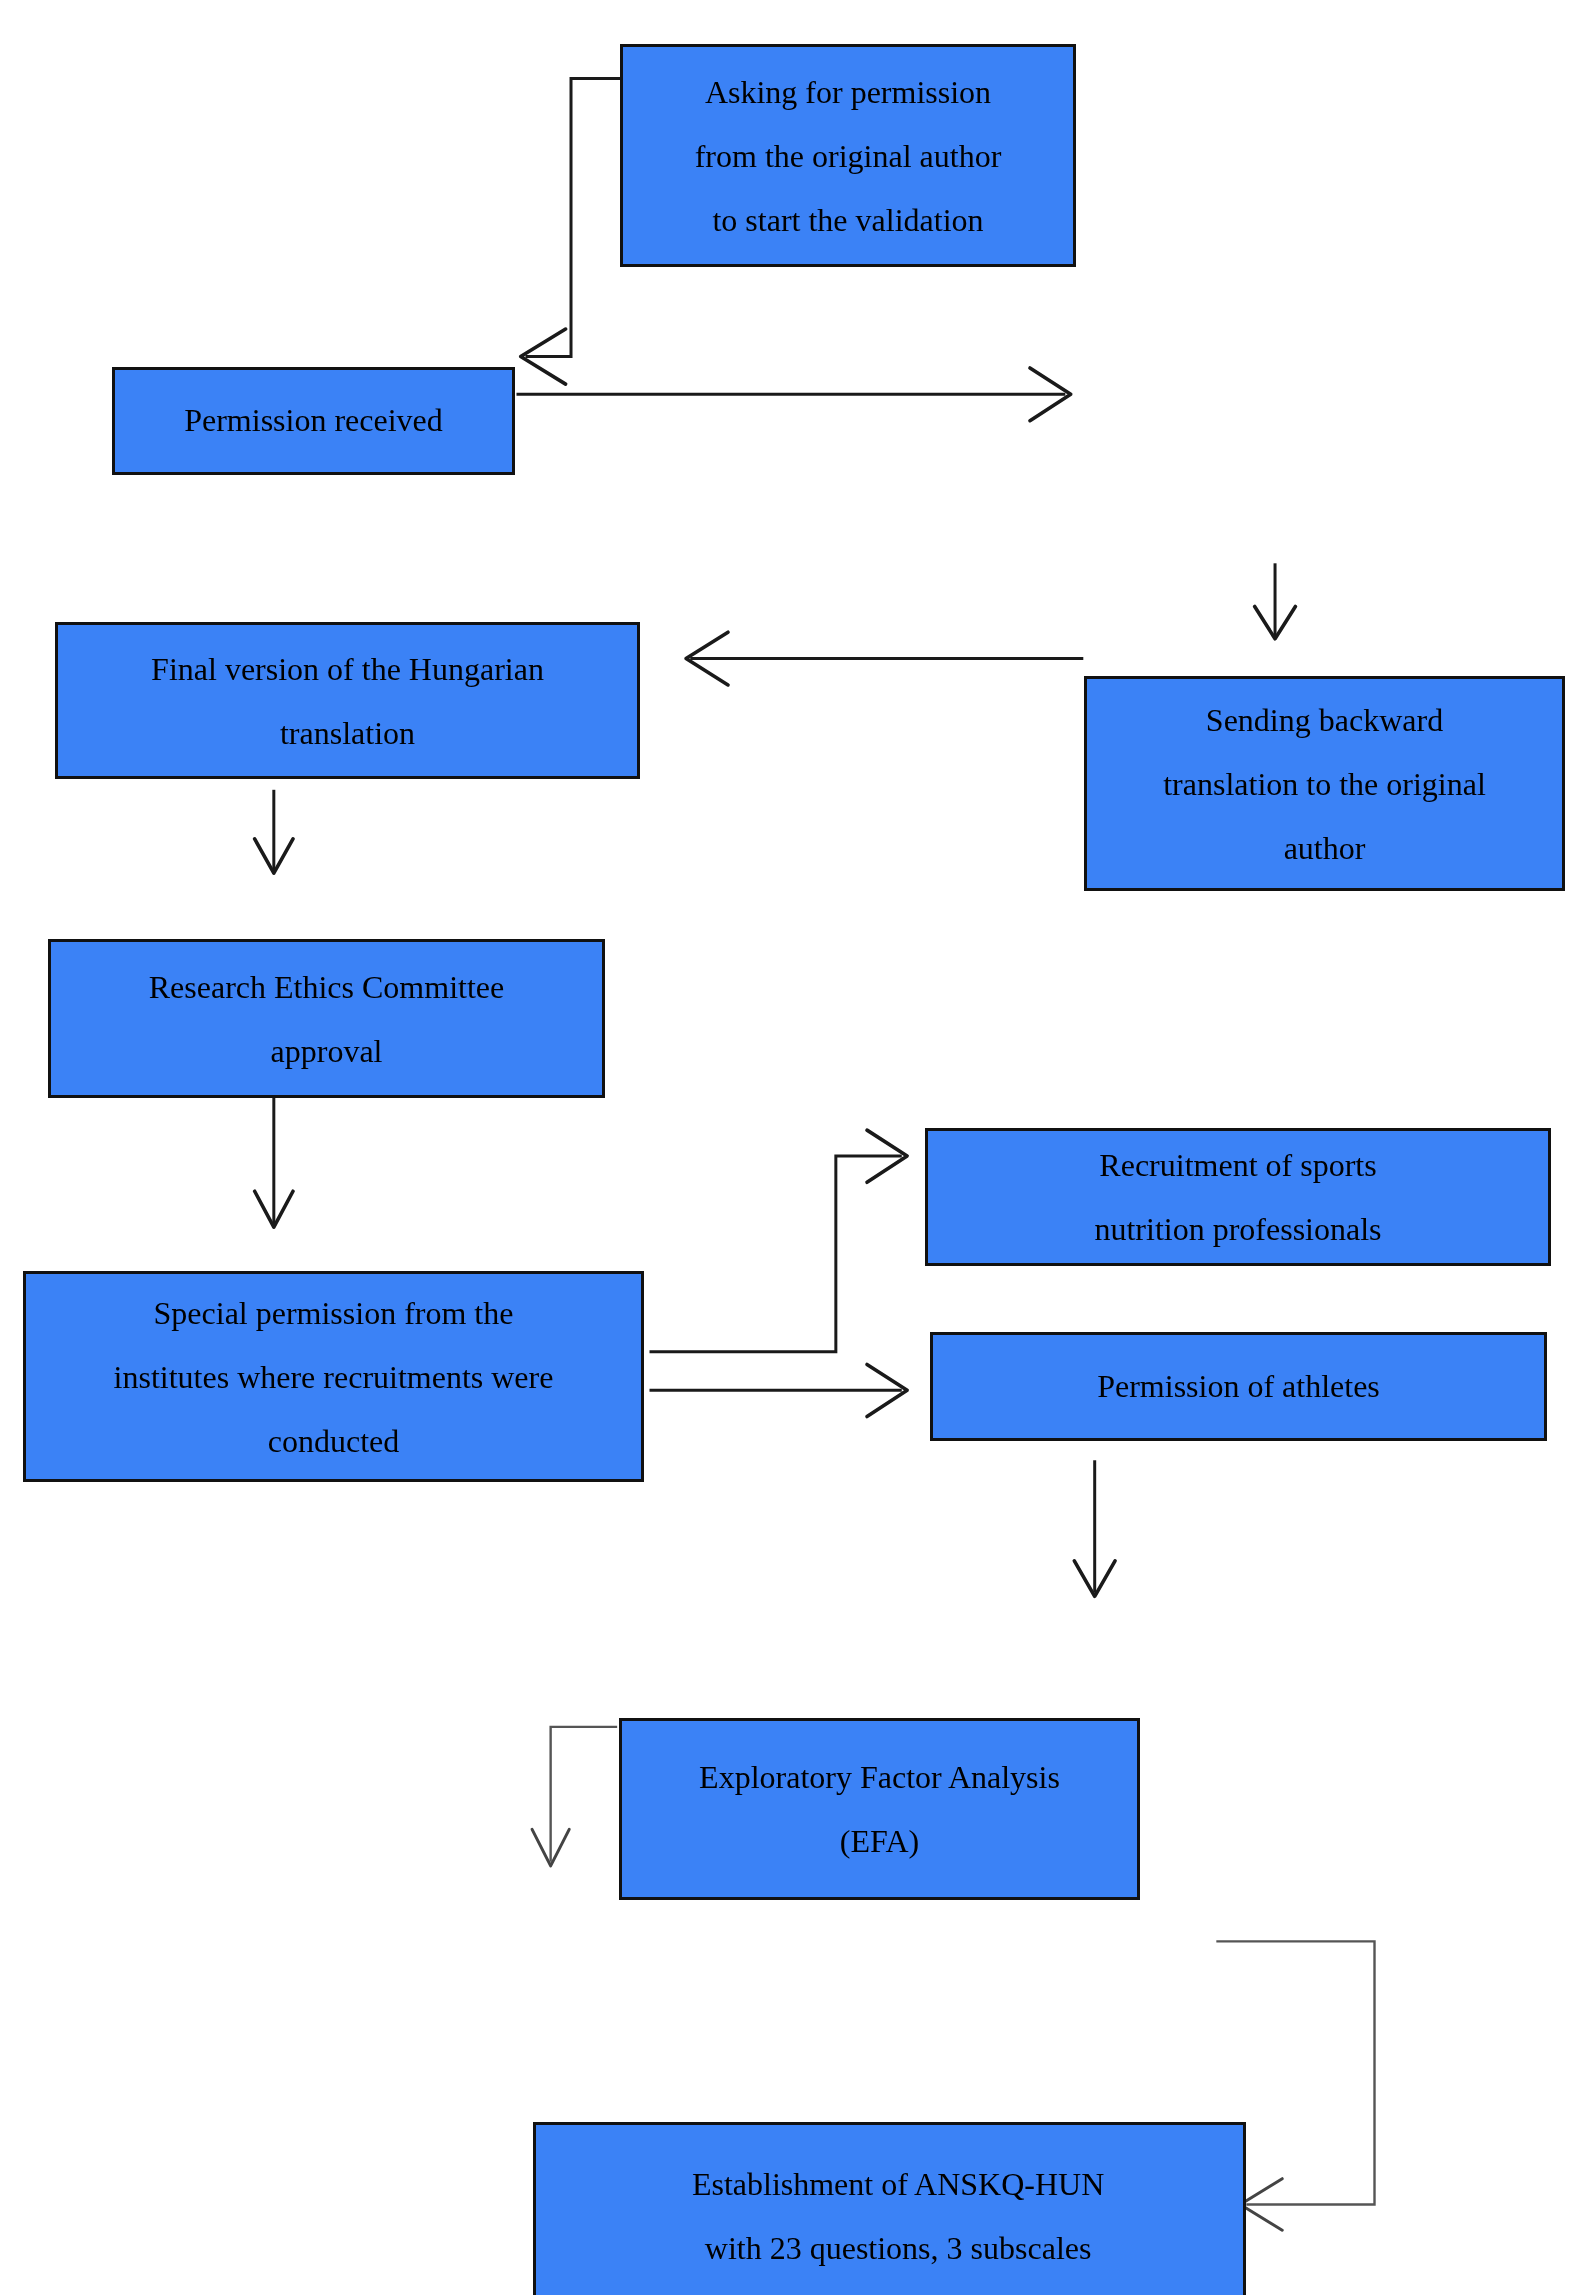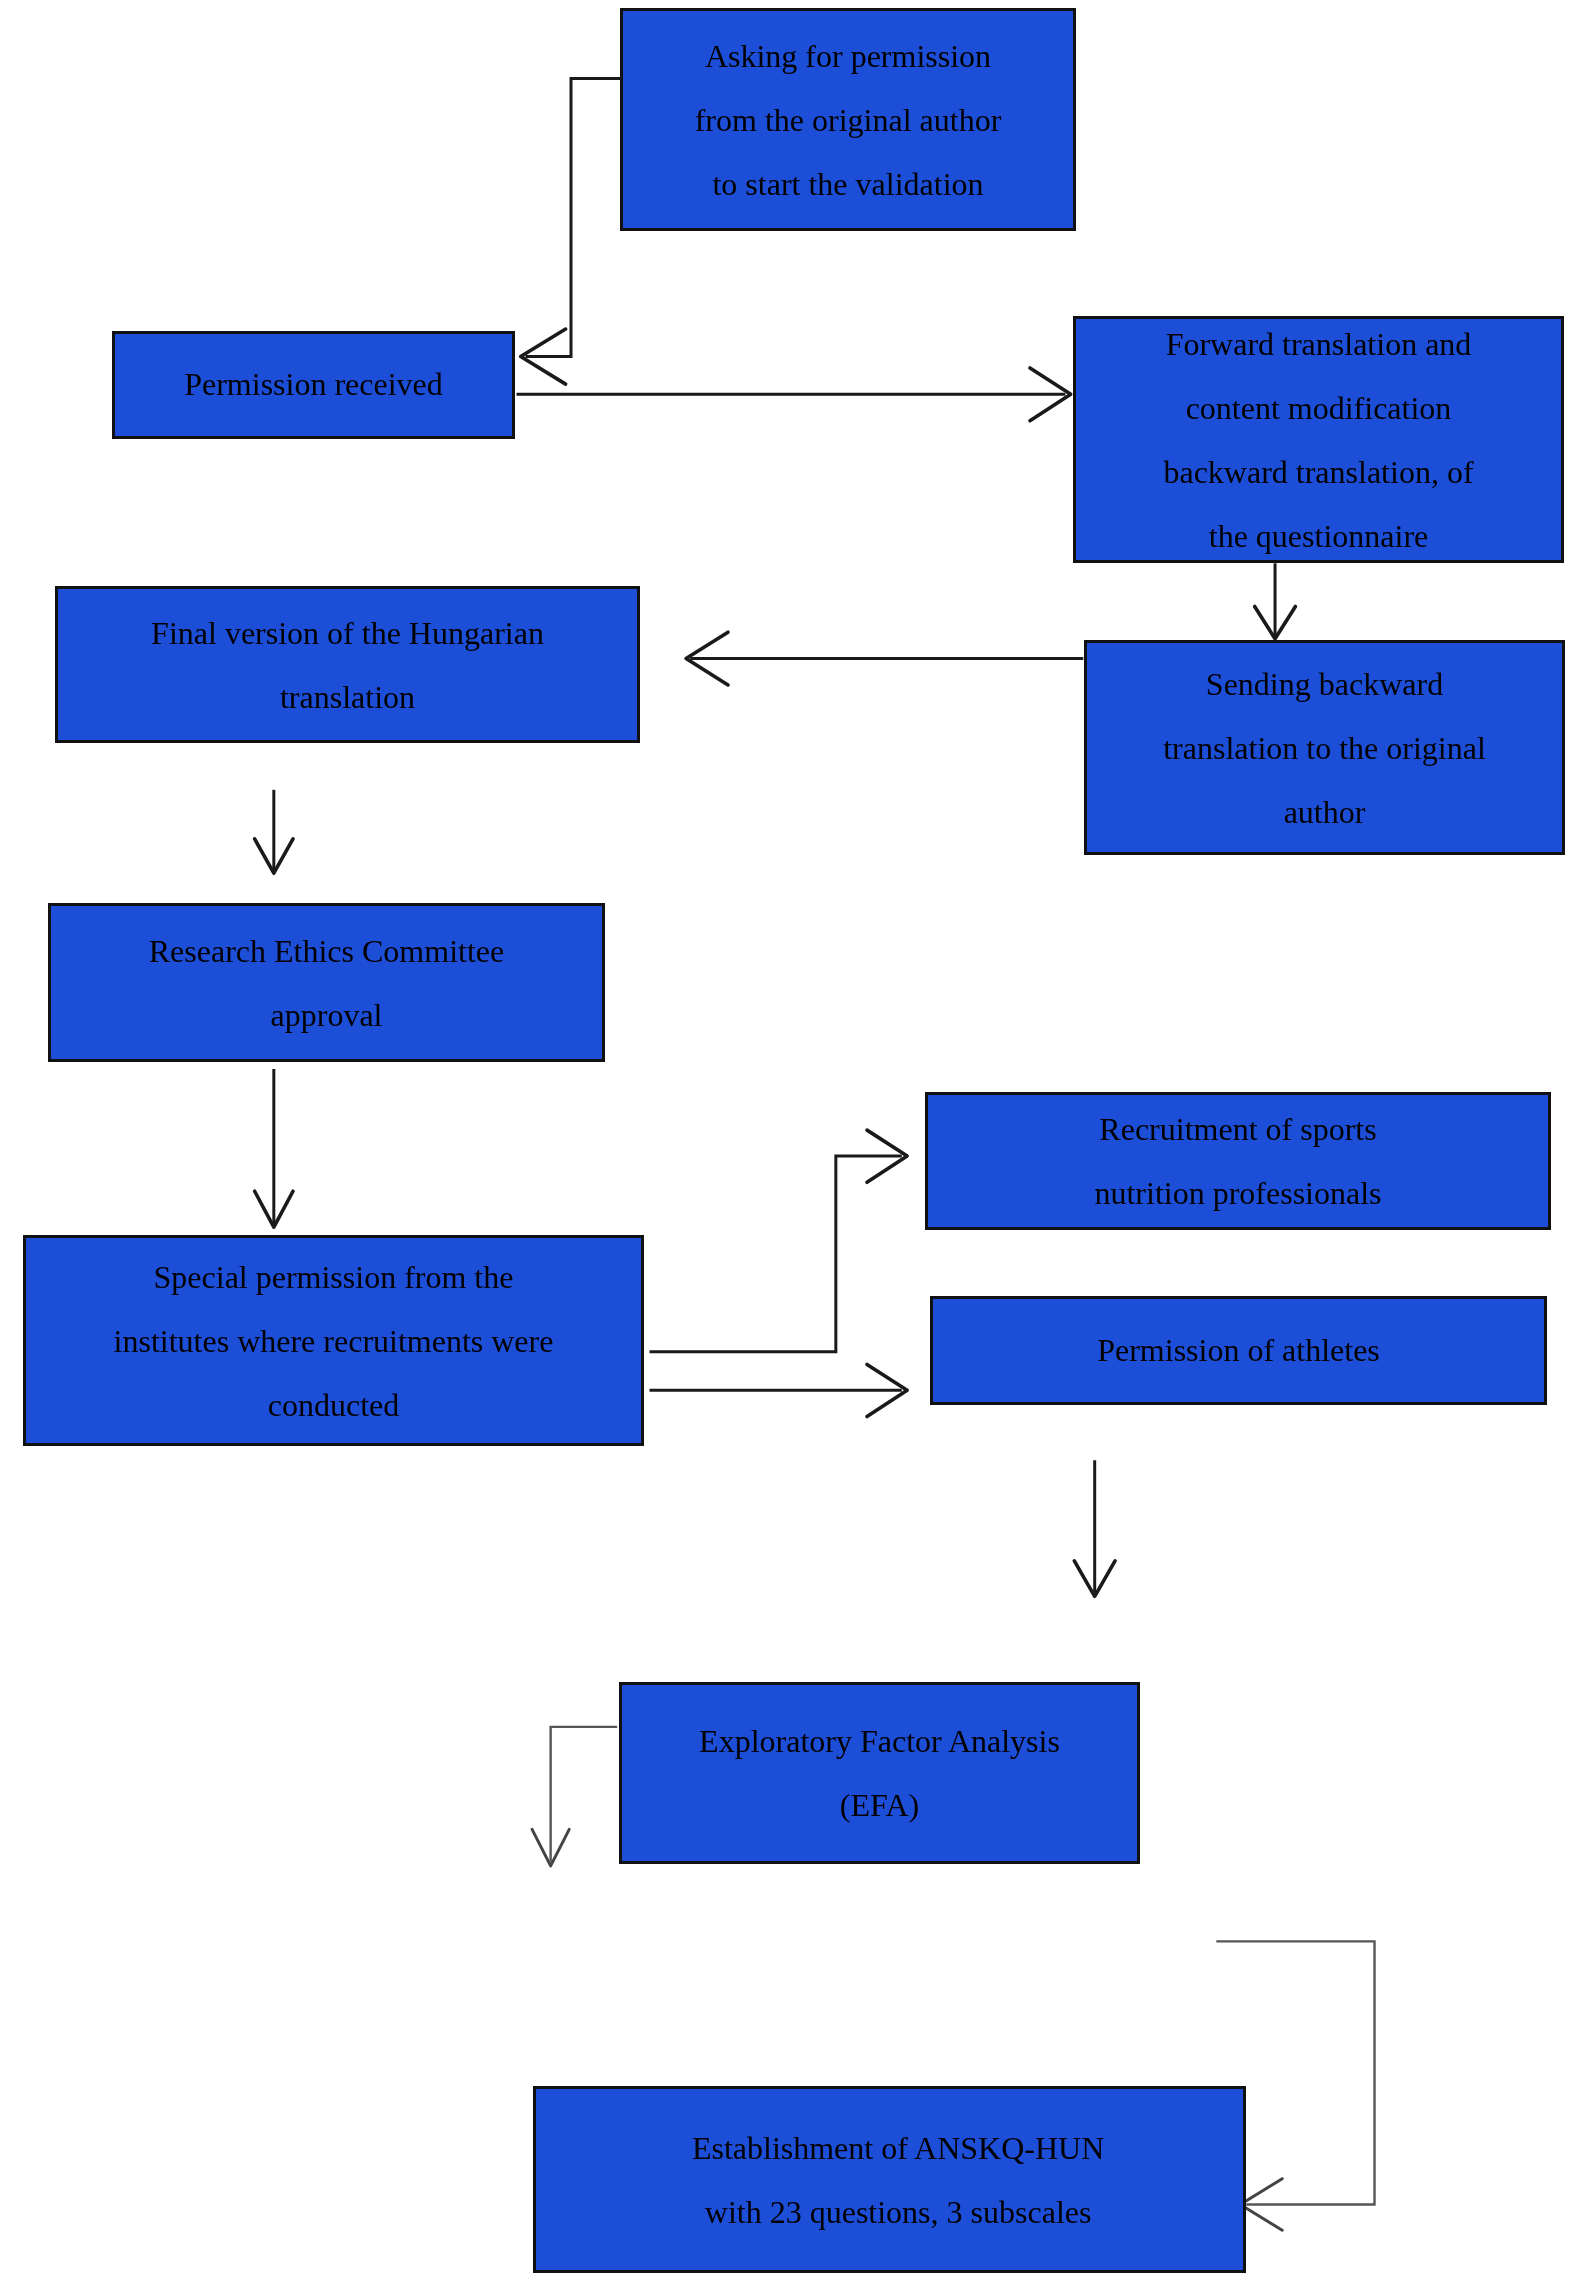--- a/index.html
+++ b/index.html
@@ -1,19 +1,19 @@
 <!DOCTYPE html>
 <html style="font-size:9.6px"><head>
 <meta charset="utf-8">
 <style>
   html,body{margin:0;padding:0;background:#ffffff;}
   body{font-family:"Liberation Serif","DejaVu Serif",serif;color:#000;}
   #stage{position:relative;width:1595px;height:2295px;background:#fff;overflow:hidden;}
-  .node{position:absolute;box-sizing:border-box;border:3px solid #111;background:#1d4ed8;
-        display:flex;align-items:center;justify-content:center;text-align:center;}
+  .node{position:absolute;box-sizing:border-box;border:3px solid #111;background:#3b82f6;
+        display:flex;align-items:center;justify-content:center;text-align:center;margin-top:36px;}
   .node .txt{display:block;width:100%;padding:0 10.8px;line-height:1.42;font-size:32px;}
   .node.lines-gap .txt{line-height:2.0;}
   svg.edges{position:absolute;left:0;top:0;width:1595px;height:2295px;pointer-events:none;}
   .ln{stroke:#1a1a1a;fill:none;stroke-width:5;}
   .ln-thin{stroke:#555;fill:none;stroke-width:4;}
   .ah{fill:none;stroke:#1a1a1a;stroke-width:6;stroke-linecap:round;stroke-linejoin:round;}
   .ah-thin{fill:none;stroke:#444;stroke-width:5;stroke-linecap:round;stroke-linejoin:round;}
 </style>
 </head>
 <body>
@@ -83,28 +83,20 @@
       <span>Asking for permission</span><br>
       <span>from the original author</span><br>
       <span>to start the validation</span>
     </span>
   </div>
 
   <div class="node" style="left:112px;top:331px;width:403px;height:108px;">
     <span class="txt">Permission received</span>
   </div>
 
-  <div class="node lines-gap" style="left:1073px;top:316px;width:491px;height:247px;">
-    <span class="txt">
-      <span>Forward translation and</span><br>
-      <span>content modification</span><br>
-      <span>backward translation, of</span><br>
-      <span>the questionnaire</span>
-    </span>
-  </div>
 
   <div class="node lines-gap" style="left:1084px;top:640px;width:481px;height:215px;">
     <span class="txt">
       <span>Sending backward</span><br>
       <span>translation to the original</span><br>
       <span>author</span>
     </span>
   </div>
 
   <div class="node lines-gap" style="left:55px;top:586px;width:585px;height:157px;">

